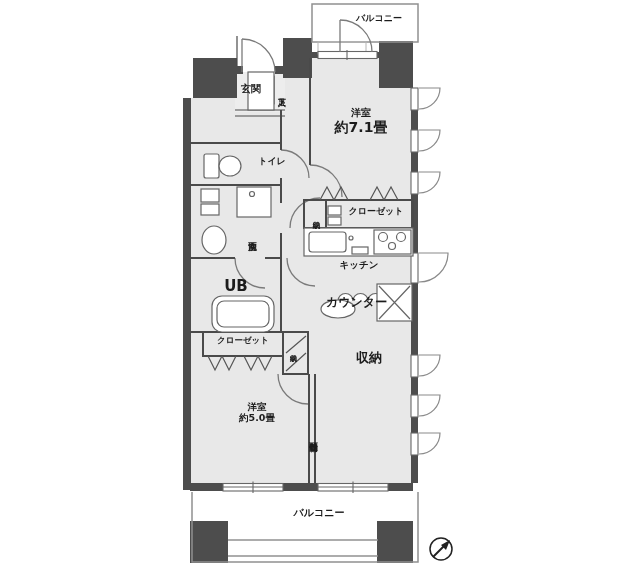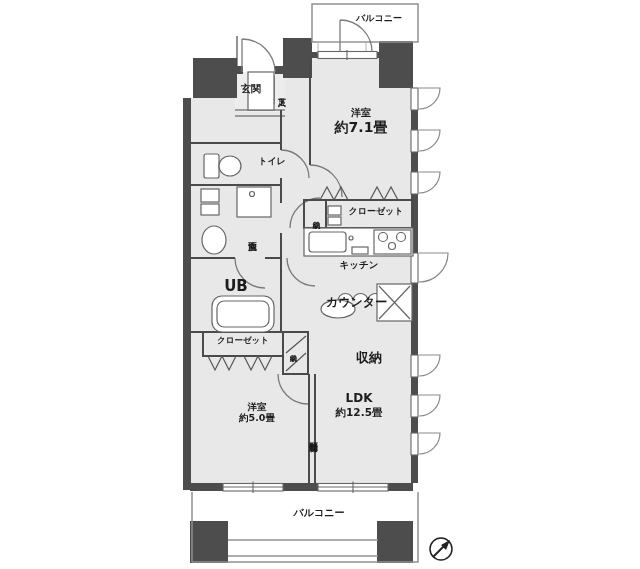--- a/index.html
+++ b/index.html
@@ -192,20 +192,16 @@
 
   <div class="lbl v" style="left:284px;top:334px;width:12px;height:30px;font-size:7px;">収納</div>
 
   <div class="lbl two" style="left:226px;top:402px;width:62px;font-size:9.5px;">
     <div>洋室</div>
     <div>約5.0畳</div>
   </div>
 
   <div class="lbl v" style="left:303px;top:388px;width:15px;height:96px;font-size:8.5px;">可動間仕切</div>
 
-  <div class="lbl two" style="left:327px;top:392px;width:64px;font-size:12px;">
-    <div>LDK</div>
-    <div style="font-size:10.5px;">約12.5畳</div>
-  </div>
 
   <div class="lbl" style="left:284px;top:507px;width:70px;font-size:10px;">バルコニー</div>
 
 </div>
 
 </body></html>

